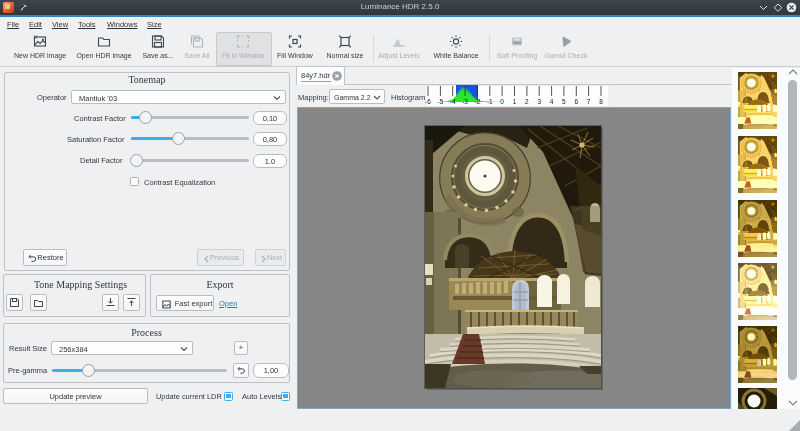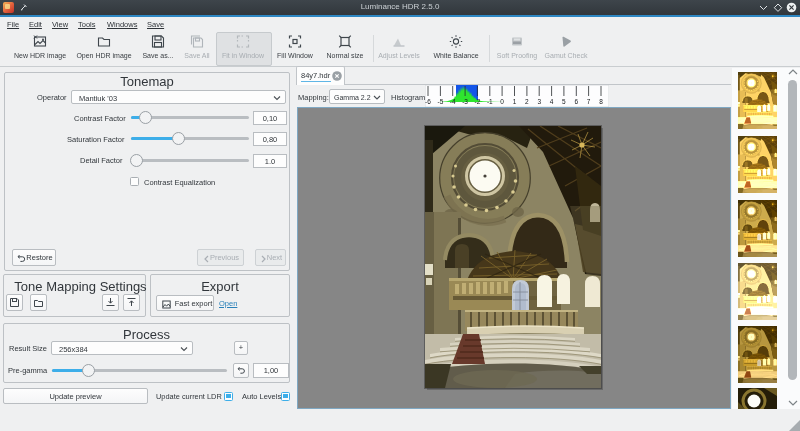--- a/index.html
+++ b/index.html
@@ -9,24 +9,24 @@
   .titletext { left:0; top:2px; width:800px; text-align:center; font-size:8px; color:#ccd1d5; }
   .accent { left:0; top:15px; width:800px; height:2px; background:#2d87c3; }
   .menubar { left:0; top:17px; width:800px; height:14px; font-size:7.5px; color:#2e3338; }
   .menubar span { position:absolute; top:3px;text-decoration:underline; }
   .toolbar { left:0; top:31px; width:800px; height:36px; border-bottom:1px solid #c9cdd0; }
   .tbtn { position:absolute; top:2px; text-align:center; font-size:7px; color:#383d42; }
   .tbtn .ticon { display:block; margin:0 auto 2px auto; height:17px; }
   .tbtn.dis { color:#a8adb2; }
   .sep { position:absolute; top:35px; width:1px; height:27px; background:#d6d9db; }
   .groupbox { position:absolute; border:1px solid #bdc1c5; border-radius:2px; }
-  .gtitle { position:absolute; width:100%; text-align:center; font-size:13px; color:#31363b; }
+  .gtitle { position:absolute; width:100%; text-align:center; font-size:10px; color:#31363b;font-family:Liberation Serif, serif; }
   .btn { position:absolute; background:linear-gradient(#fdfdfd,#f4f5f6); border:1px solid #b9bdc1; border-radius:2px; font-size:7.5px; color:#31363b; text-align:center; }
   .combo { position:absolute; background:#fdfdfd; border:1px solid #b9bdc1; border-radius:2px; font-size:7.5px; color:#31363b; }
-  .vbox { position:absolute; background:#fdfdfd; border:1px solid #b9bdc1; border-radius:0; font-size:7.5px; color:#31363b; text-align:center; }
+  .vbox { position:absolute; background:#fdfdfd; border:1px solid #b9bdc1; border-radius:6px; font-size:7.5px; color:#31363b; text-align:center; }
   .lbl { position:absolute; font-size:7.5px; color:#31363b; white-space:nowrap; }
   .groove { position:absolute; height:3px; border-radius:1.5px; background:#b9bdc1; }
   .gfill { position:absolute; height:3px; border-radius:1.5px; background:#3daee9; }
   .handle { position:absolute; width:13px; height:13px; border-radius:50%; background:#f2f3f4; border:1px solid #9aa0a5; }
   .chk { position:absolute; width:9px; height:9px; border:1px solid #a9aeb3; border-radius:1.5px; background:#fdfdfd; }
   .chk.on { border:1.5px solid #3daee9; }
   .chk.on::after { content:""; position:absolute; left:1px; top:1px; width:4.5px; height:4.5px; background:#3daee9; }
   .thumb { filter:sepia(0.4) saturate(1.9) brightness(1.45); }
   .thumb.t2 { filter:sepia(0.3) saturate(2.0) brightness(1.2); }
 </style></head>
@@ -53,21 +53,21 @@
   <path d="M789.4,5.4 l4.2,4.2 M793.6,5.4 l-4.2,4.2" stroke="#31363b" stroke-width="1.1"></path>
 </svg>
 <div class="abs accent"></div>
 
 <div class="abs menubar">
   <span style="left:7px">File</span>
     <span style="left:29px">Edit</span>
     <span style="left:52px">View</span>
   <span style="left:78px">Tools</span>
     <span style="left:107px">Windows</span>
-    <span style="left:147px">Save</span>
+    <span style="left:147px">Size</span>
 </div>
 
 <div class="abs toolbar"></div>
 <div class="abs" style="left:216px;top:32px;width:56px;height:34px;background:#dfe1e3;border:1px solid #c6cacd;border-radius:2px"></div>
 <div class="tbtn" style="left:8px;top:33px;width:64px">
   <svg class="ticon" width="16" height="16" viewBox="0 0 16 16">
       <g stroke="#3f464c" stroke-width="1.1" fill="none">
   <rect x="2.5" y="3.5" width="11" height="9"></rect>
         <path d="M3,11 l3,-3 2,2 3,-3 2.5,2.5"></path>
         <circle cx="11" cy="6" r="1" fill="#3f464c" stroke="none"></circle>
@@ -181,21 +181,21 @@
 
 <div class="lbl" style="left:80px;top:156px">Detail Factor</div>
 <div class="groove" style="left:131px;top:158.5px;width:118px"></div>
 <div class="gfill" style="left:131px;top:158.5px;width:6px"></div>
 <div class="handle" style="left:130px;top:153.5px"></div>
 <div class="vbox" style="left:253px;top:153.5px;width:34px;height:14px;line-height:13px">1.0</div>
 
 <div class="chk" style="left:130px;top:177px"></div>
 <div class="lbl" style="left:144px;top:178px">Contrast Equalization</div>
 
-<div class="btn" style="left:12px;top:249px;width:44px;height:17px;line-height:15px"><svg style="position:absolute;left:4px;top:4px" width="9" height="9" viewBox="0 0 9 9">
+<div class="btn" style="left:23px;top:249px;width:44px;height:17px;line-height:15px"><svg style="position:absolute;left:4px;top:4px" width="9" height="9" viewBox="0 0 9 9">
       <path d="M2.5,1 L1,2.8 l1.8,1.4 M1.2,2.8 h4.2 a2.3,2.3 0 0 1 0,4.6 h-2" stroke="#3f464c" stroke-width="1" fill="none"></path>
     </svg><span style="margin-left:11px">Restore</span></div>
 <div class="btn" style="left:197px;top:249px;width:47px;height:17px;line-height:15px;background:#e9ebec;border-color:#cdd1d4;color:#a9aeb4"><svg style="position:absolute;left:6px;top:5px" width="5" height="8">
       <path d="M4,1 L1,4 L4,7" stroke="#a9aeb4" stroke-width="1.2" fill="none"></path>
     </svg><span style="margin-left:8px">Previous</span></div>
 <div class="btn" style="left:255px;top:249px;width:31px;height:17px;line-height:15px;background:#e9ebec;border-color:#cdd1d4;color:#a9aeb4"><svg style="position:absolute;left:5px;top:5px" width="5" height="8">
       <path d="M1,1 L4,4 L1,7" stroke="#a9aeb4" stroke-width="1.2" fill="none"></path>
     </svg><span style="margin-left:8px">Next</span></div>
 
 <div class="groupbox" style="left:3px;top:274px;width:143px;height:43px"></div>

